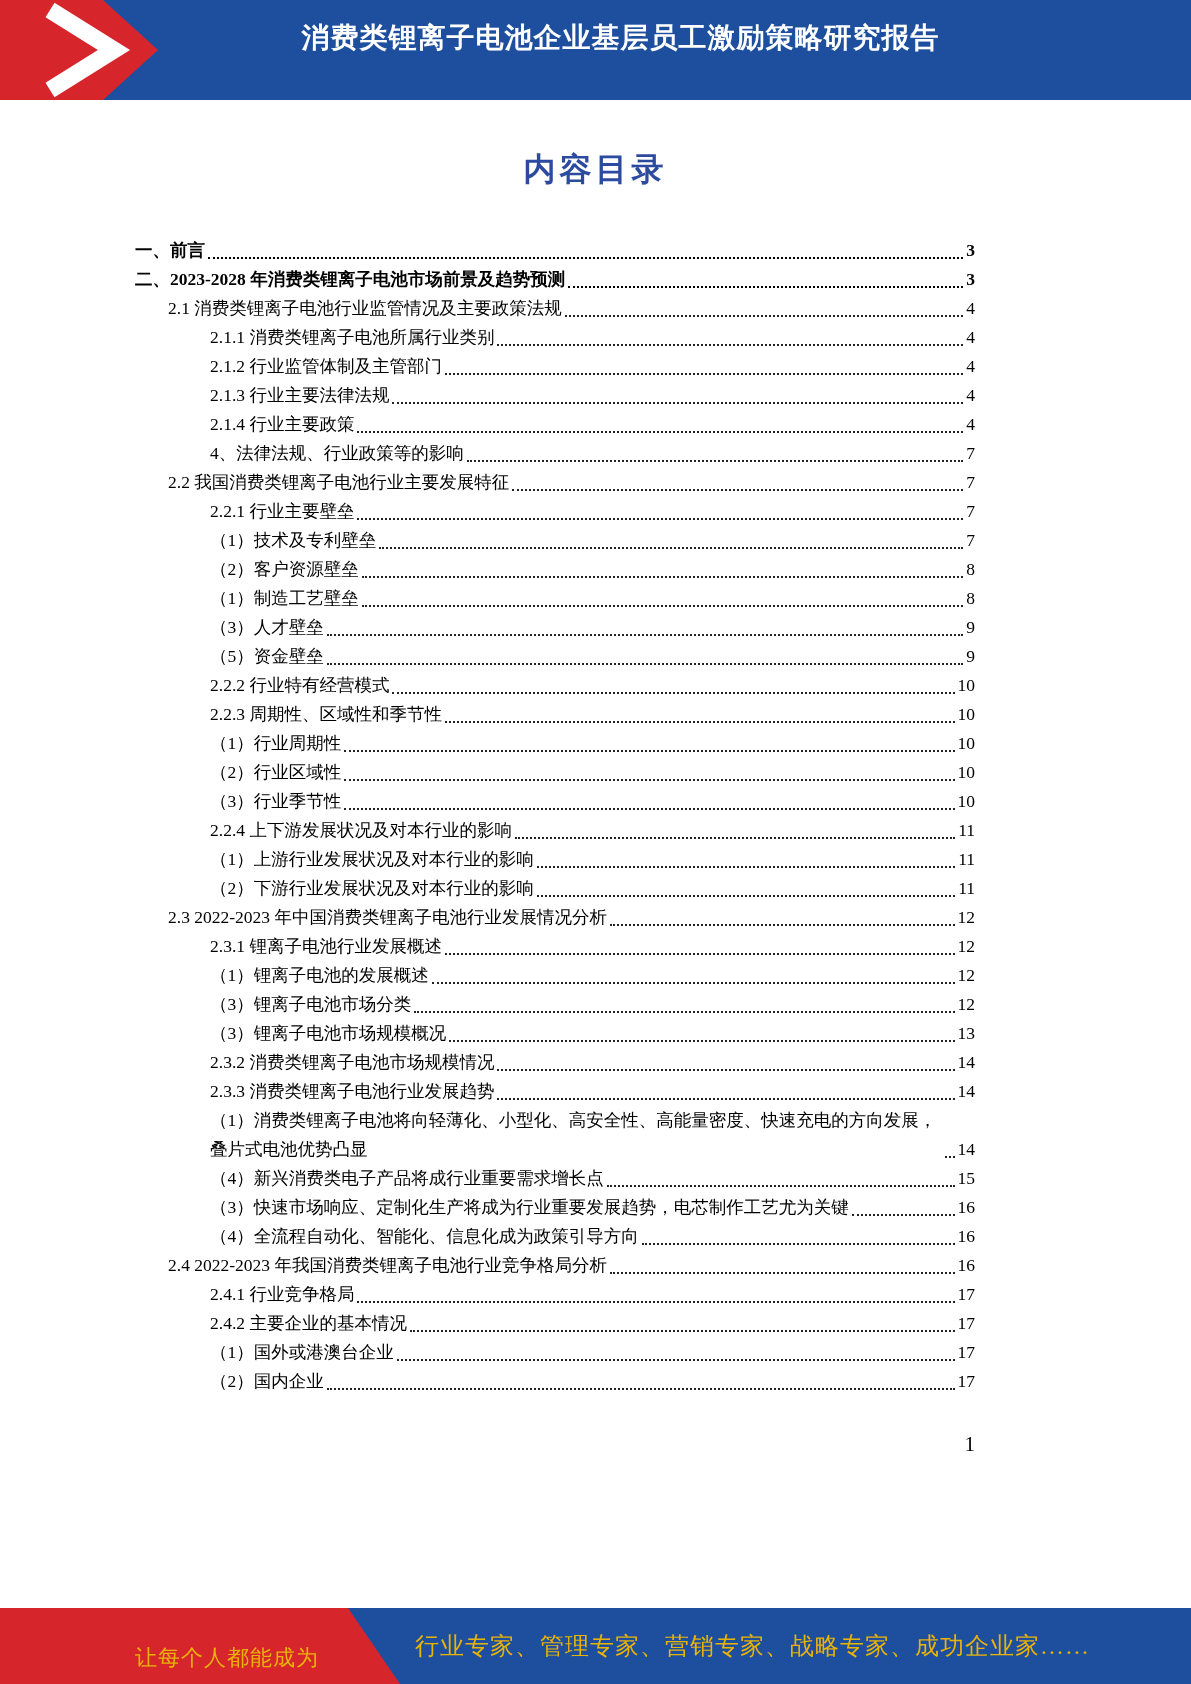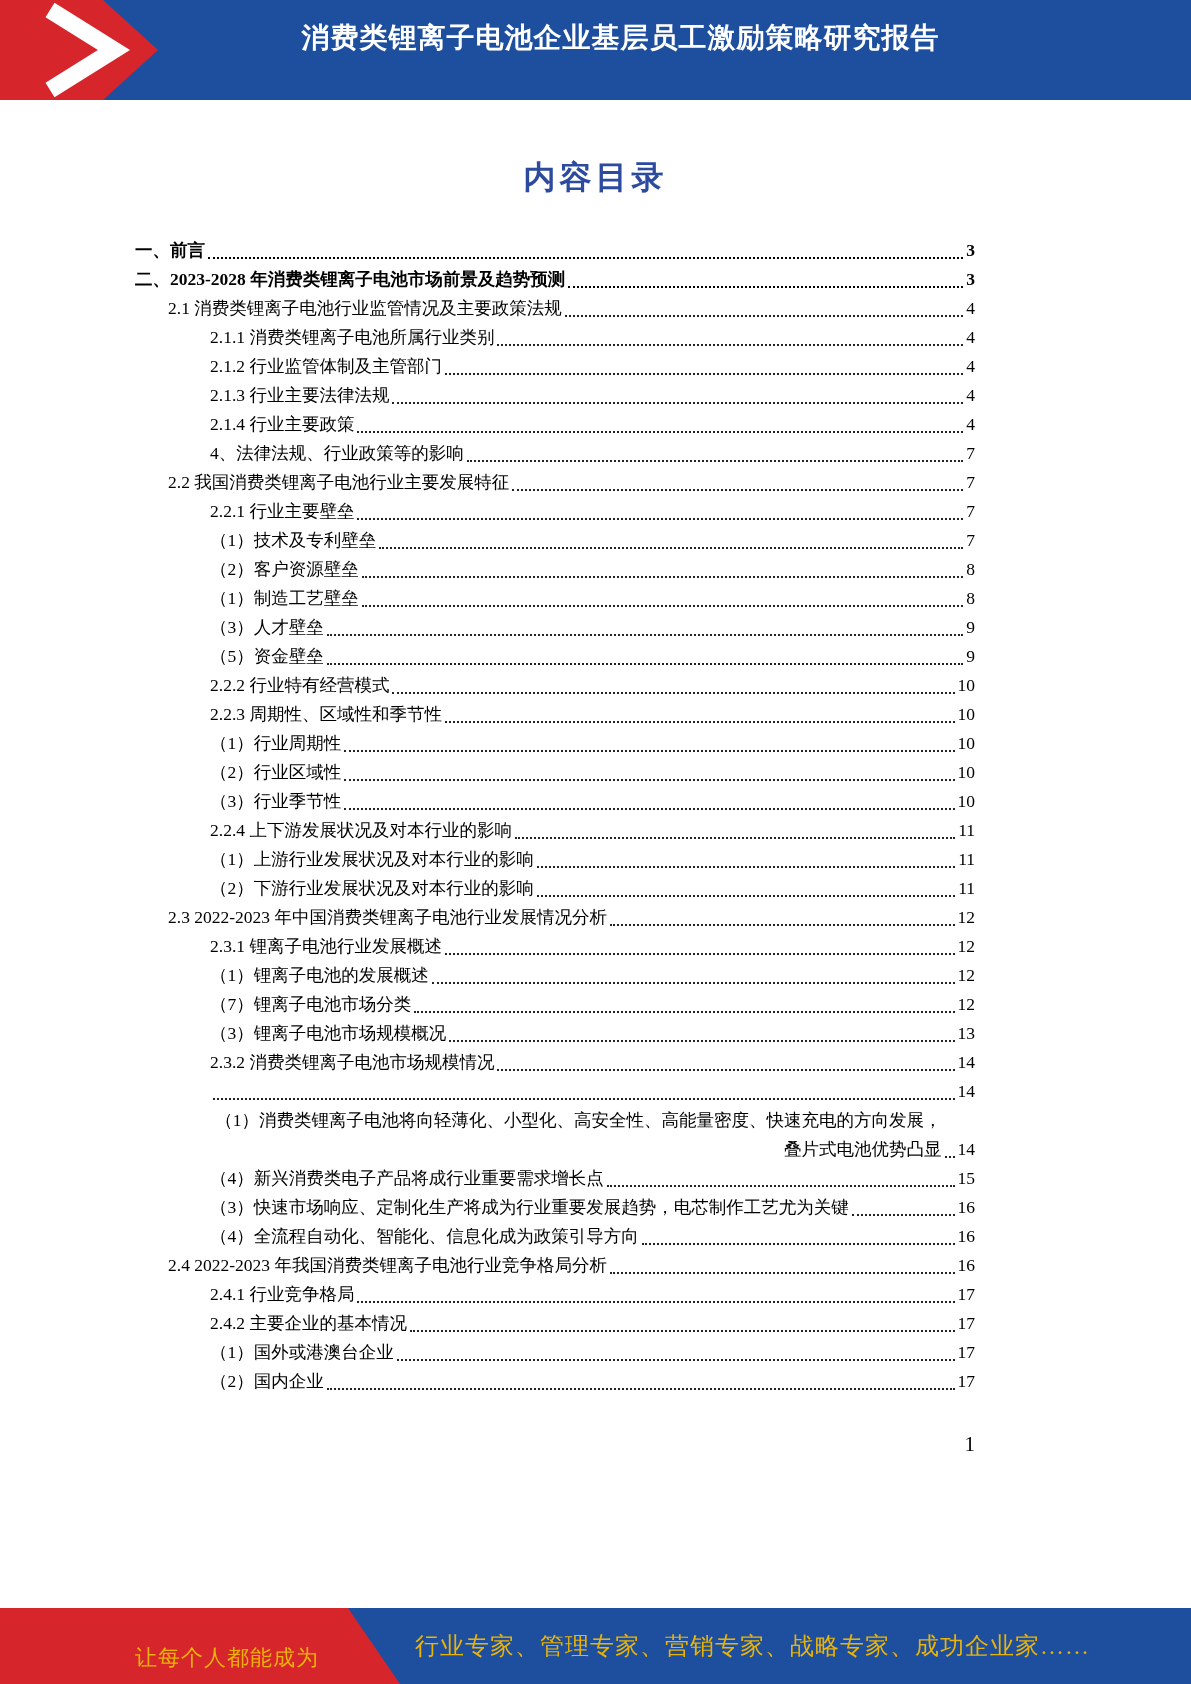--- a/index.html
+++ b/index.html
@@ -45,32 +45,30 @@
   
   .toc-heading {
     position: absolute;
     top: 148px;
     left: 0; right: 0;
     text-align: center;
     font-size: 32px;
     font-weight: bold;
     letter-spacing: 4px;
     color: var(--heading-blue, #2c4b9e);
-    margin-top: 8px;
   }
 
   
   .toc-list {
     position: absolute;
     top: 236px;
     left: 135px;
     width: 840px;
     font-size: 17.5px;
     line-height: 29px;
-    text-align: right;
   }
   .toc-row {
     display: flex;
     align-items: flex-end;
   }
   .toc-row.lv1 { padding-left: 33px; }
   .toc-row.lv2 { padding-left: 75px; }
   .toc-row.bold { font-weight: bold; }
   .toc-label { flex: 0 1 auto; }
   .toc-dots {
@@ -261,35 +259,36 @@
         <span class="toc-label">2.3.1 锂离子电池行业发展概述</span>
         <span class="toc-dots"></span>
         <span class="toc-page">12</span>
       </div>
       <div class="toc-row lv2">
         <span class="toc-label">（1）锂离子电池的发展概述</span>
         <span class="toc-dots"></span>
         <span class="toc-page">12</span>
       </div>
       <div class="toc-row lv2">
-        <span class="toc-label">（7）锂离子电池市场分类</span>
+        <span class="toc-label">（3）锂离子电池市场分类</span>
         <span class="toc-dots"></span>
         <span class="toc-page">12</span>
       </div>
       <div class="toc-row lv2">
         <span class="toc-label">（3）锂离子电池市场规模概况</span>
         <span class="toc-dots"></span>
         <span class="toc-page">13</span>
       </div>
       <div class="toc-row lv2">
         <span class="toc-label">2.3.2 消费类锂离子电池市场规模情况</span>
         <span class="toc-dots"></span>
         <span class="toc-page">14</span>
       </div>
       <div class="toc-row lv2">
+        <span class="toc-label">2.3.3 消费类锂离子电池行业发展趋势</span>
         <span class="toc-dots"></span>
         <span class="toc-page">14</span>
       </div>
       <div class="toc-row lv2">
         <span class="toc-label">（1）消费类锂离子电池将向轻薄化、小型化、高安全性、高能量密度、快速充电的方向发展，叠片式电池优势凸显</span>
         <span class="toc-dots"></span>
         <span class="toc-page">14</span>
       </div>
       <div class="toc-row lv2">
         <span class="toc-label">（4）新兴消费类电子产品将成行业重要需求增长点</span>

